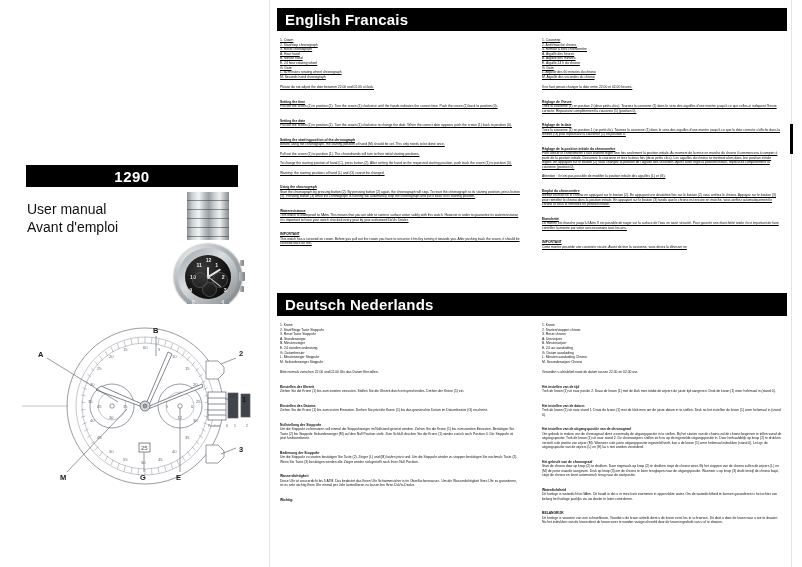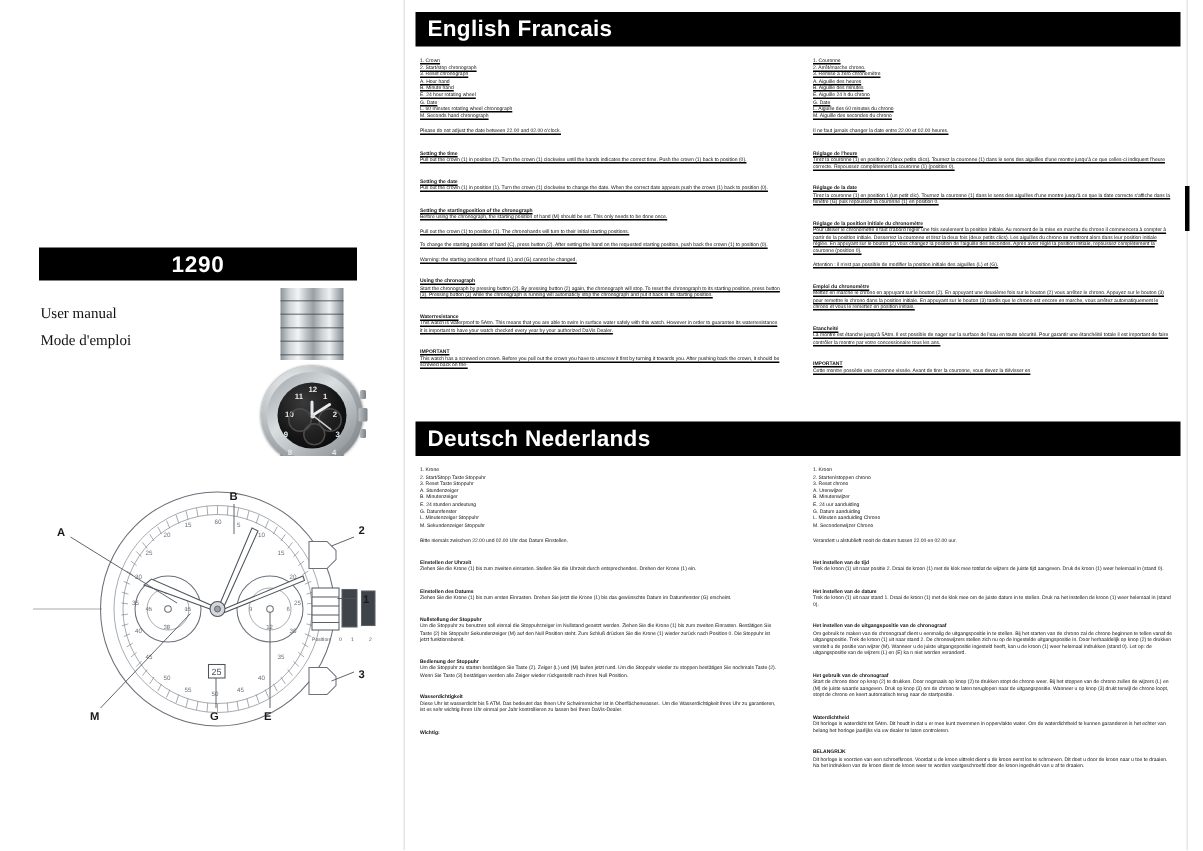--- a/index.html
+++ b/index.html
@@ -12,21 +12,21 @@
 
   
   .cover{position:absolute;left:0;top:0;width:268px;height:567px;margin-top:34px;}
   .title-banner{
     position:absolute;left:26px;top:131px;width:212px;height:22px;
     background:#000;color:#fff;
     display:flex;align-items:center;justify-content:center;
     font-size:15px;font-weight:bold;letter-spacing:.5px;
   }
   .cover-langs{position:absolute;left:27px;top:167px;width:150px;}
-  .cover-langs div{font-size:10px;line-height:17.5px;color:#111;font-family:Liberation Serif, serif;}
+  .cover-langs div{font-size:14px;line-height:17.5px;color:#111;}
 
   
   .watch-photo{position:absolute;left:156px;top:158px;width:104px;height:112px;overflow:hidden;}
   .band{position:absolute;left:50%;transform:translateX(-50%);width:42px;
         background:linear-gradient(90deg,#8d9296 0%,#cfd4d7 14%,#f2f4f5 28%,#b9bfc3 42%,#9aa0a4 52%,#cdd2d5 66%,#eef0f1 78%,#aab0b4 92%,#878c90 100%);}
   .band-top{top:0;height:48px;}
   .band-bot{bottom:0;height:40px;}
   .band-lnk{position:absolute;left:0;right:0;height:1px;background:rgba(60,66,70,.55);}
   .case{
     position:absolute;left:50%;top:52px;transform:translateX(-50%);
@@ -47,21 +47,21 @@
   .push-ph{position:absolute;right:-2px;width:4px;height:6px;border-radius:1px;
     background:linear-gradient(90deg,#b2b8bc,#7a8084);}
 
   
   .diagram{position:absolute;left:22px;top:272px;width:246px;height:232px;}
   .diagram svg{display:block;}
 
   
   .panel{position:absolute;left:272px;width:520px;}
   .panel-en{top:8px;text-decoration:underline;}
-  .panel-de{top:281px;}
+  .panel-de{top:293px;}
   .panel-head{
     position:relative;left:5px;width:510px;height:23px;background:#000;color:#fff;
     display:flex;align-items:center;padding-left:8px;box-sizing:border-box;
     font-size:15px;font-weight:bold;letter-spacing:.2px;
   }
   .cols{display:flex;gap:22px;padding:7px 8px 0 8px;}
   .col{width:240px;}
   .col p{margin:0 0 5px 0;font-size:3.35px;line-height:4.5px;color:#111;}
   .col p.head{font-weight:bold;margin-bottom:0;}
   .col .keylist{margin:0 0 6px 0;font-size:3.35px;line-height:4.6px;color:#111;}
@@ -77,21 +77,21 @@
 <div class="page">
 
   <div class="cover">
 
     <div class="title-banner">
       <span>1290</span>
     </div>
 
     <div class="cover-langs">
       <div>User manual</div>
-      <div>Mode d'emploi</div>
+      <div>Avant d'emploi</div>
     </div>
 
     <div class="watch-photo">
       <div class="band band-top">
         <div class="band-lnk" style="top:8px"></div>
           <div class="band-lnk" style="top:17px"></div>
         <div class="band-lnk" style="top:26px"></div>
           <div class="band-lnk" style="top:35px"></div>
         <div class="band-lnk" style="top:44px"></div>
       </div>

